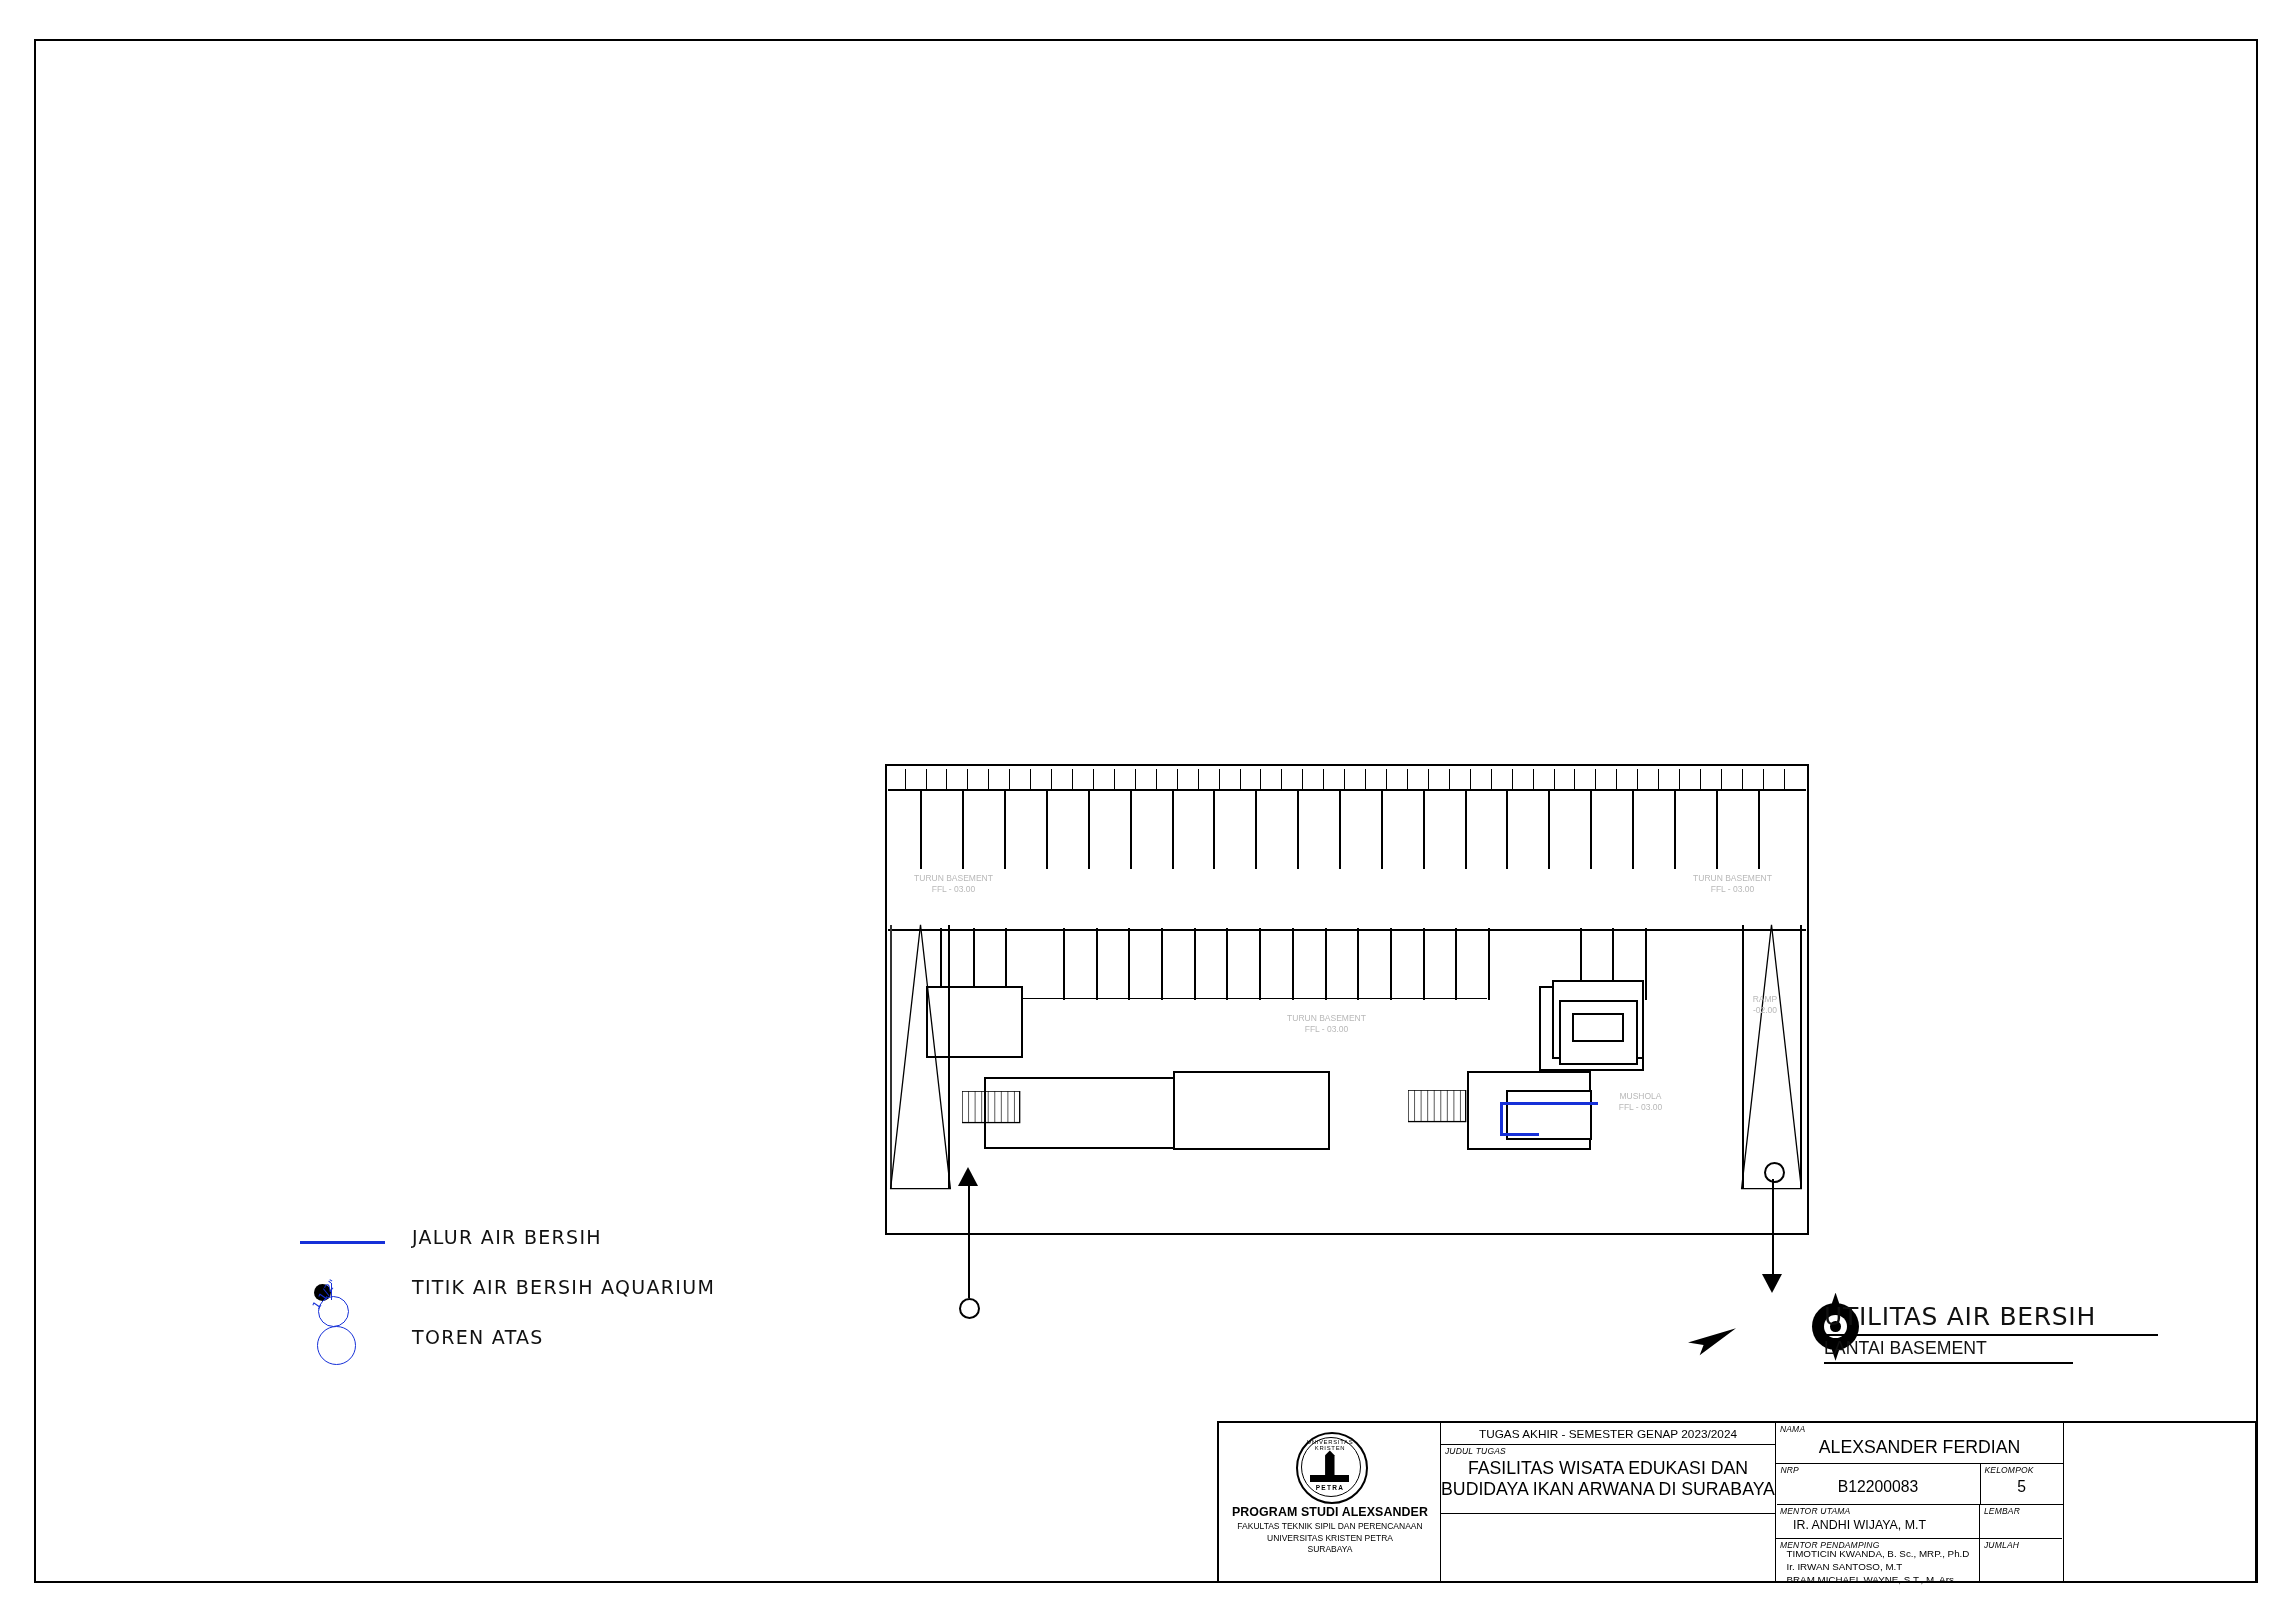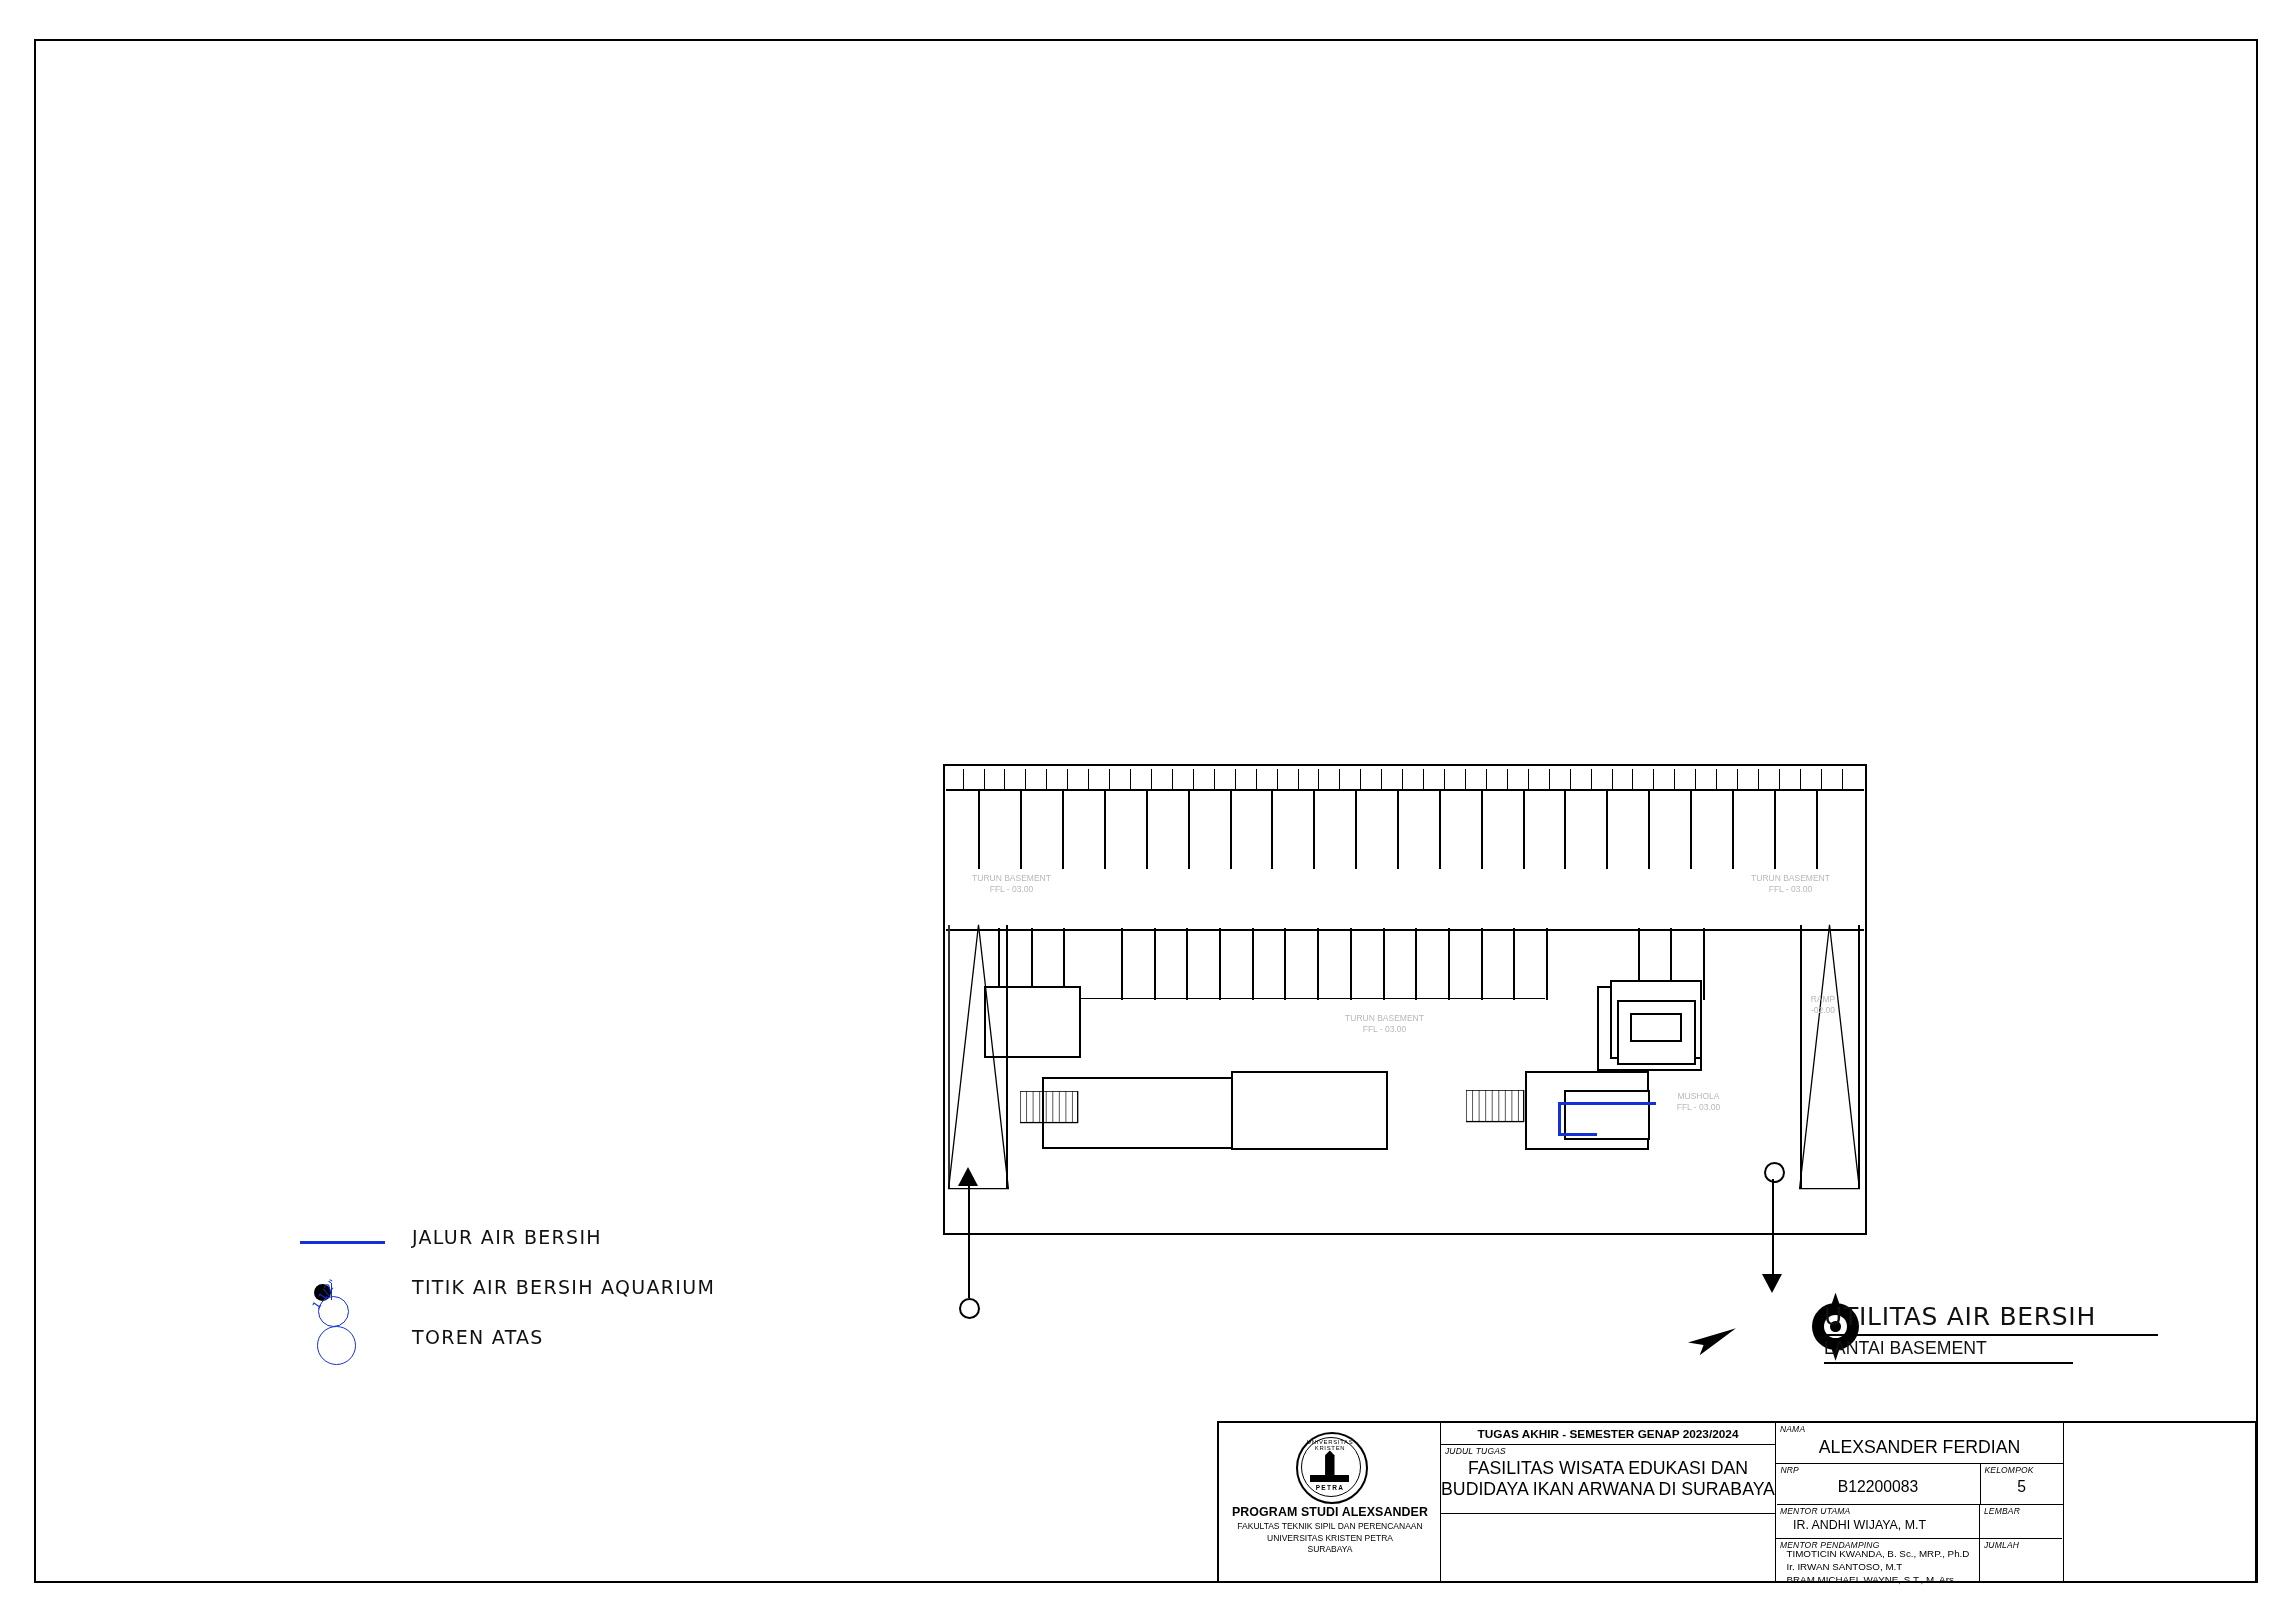--- a/index.html
+++ b/index.html
@@ -14,21 +14,21 @@
   .legend-label{position:absolute;left:124px;top:9.2px;font-family:"DejaVu Sans",sans-serif;font-size:19px;letter-spacing:1.3px;color:#111;white-space:nowrap;}
   .sym-line{position:absolute;left:11.8px;top:23.6px;width:85px;height:3.3px;background:#1630d8;}
   .sym-dot{position:absolute;left:26px;top:17px;width:17px;height:17px;border-radius:50%;background:#000;}
   .sym-callout{position:absolute;left:23.6px;top:18.3px;width:39px;height:31px;}
   .sym-callout .circ{position:absolute;left:6.5px;top:10.5px;width:29px;height:29px;border:1.3px solid #1630d8;border-radius:50%;}
   .sym-callout .tick{position:absolute;left:19.6px;top:-2.6px;width:1.3px;height:17px;background:#1630d8;}
   .sym-callout .txt{position:absolute;left:-3.9px;top:2.6px;font-size:11px;color:#1630d8;transform:rotate(-55deg);font-family:"DejaVu Sans",sans-serif;}
   .sym-toren{position:absolute;left:29px;top:9.2px;width:37px;height:37px;border:1.3px solid #1630d8;border-radius:50%;}
 
   
-  .plan{position:absolute;left:943px;top:764px;width:924px;height:471px;}
+  .plan{position:absolute;left:885px;top:764px;width:924px;height:471px;}
   .outer{position:absolute;left:0;top:0;width:924px;height:471px;border:2.6px solid #000;box-sizing:border-box;background:#fff;}
   .hline{position:absolute;background:#000;}
   .vline{position:absolute;background:#000;}
   .thinline{position:absolute;background:#333;}
   .room{position:absolute;border:2px solid #000;box-sizing:border-box;background:#fff;}
   .ghost-txt{position:absolute;color:#b8b8b8;font-size:8.5px;text-align:center;line-height:1.25;font-family:"Liberation Sans",sans-serif;}
   .pipe{position:absolute;background:#1630d8;}
   .sec-line{position:absolute;width:2px;background:#000;}
   .sec-circ{position:absolute;width:17px;height:17px;border:2px solid #000;border-radius:50%;background:#fff;}
 
@@ -334,21 +334,21 @@
         <div class="fak">
           <div>FAKULTAS TEKNIK SIPIL DAN PERENCANAAN</div>
           <div>UNIVERSITAS KRISTEN PETRA</div>
           <div>SURABAYA</div>
         </div>
       </div>
     </div>
 
     <div class="tb-col tb-mid">
       <div class="tb-cell" style="height:22px;display:flex;align-items:center;justify-content:center;">
-        <span style="font-size:11.8px;font-weight:bold;">TUGAS AKHIR - SEMESTER GENAP 2023/2024</span>
+        <span style="font-size:11.8px;font-weight:normal;">TUGAS AKHIR - SEMESTER GENAP 2023/2024</span>
       </div>
       <div class="tb-cell" style="height:69px;padding-top:13px;">
         <span class="tb-tag">JUDUL TUGAS</span>
         <div class="tb-ctr" style="font-size:17.7px;line-height:1.2;">
           <div>FASILITAS WISATA EDUKASI DAN</div>
           <div>BUDIDAYA IKAN ARWANA DI SURABAYA</div>
         </div>
       </div>
     </div>
 

